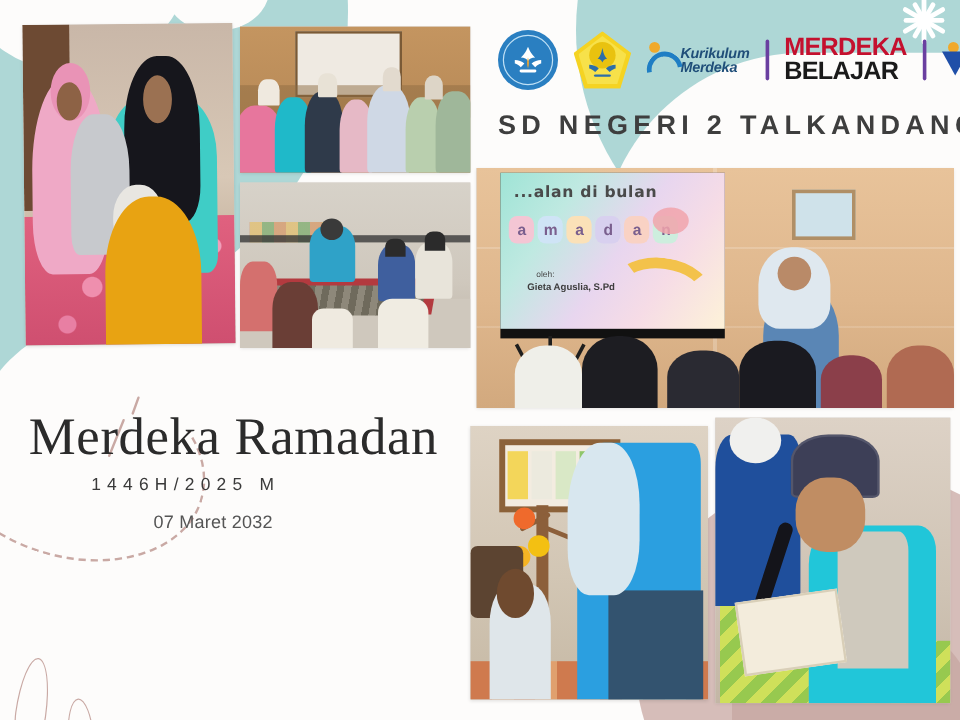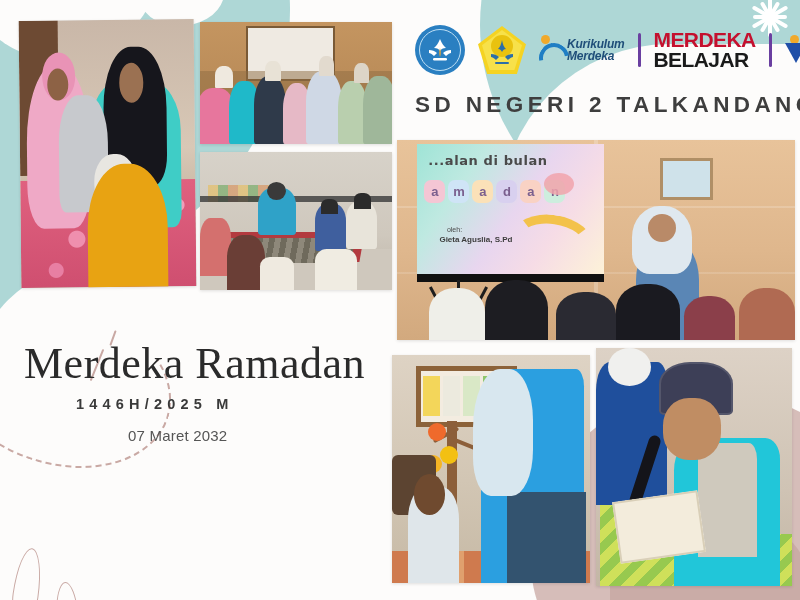--- a/index.html
+++ b/index.html
@@ -143,21 +143,21 @@
   }
 
   
   .title-main{
     position:absolute;left:24px;top:338px;
     font-family:"Liberation Serif", serif;
     font-size:44px;color:#2b2b2b;letter-spacing:.5px;font-weight:400;
   }
   .title-sub{
     position:absolute;left:76px;top:396px;
-    font-size:14.5px;font-weight:700;color:#3a3a3a;letter-spacing:5.2px;
+    font-size:14.5px;font-weight:400;color:#3a3a3a;letter-spacing:5.2px;
   }
   .title-date{
     position:absolute;left:128px;top:427px;
     font-size:15px;color:#555;letter-spacing:.2px;
   }
 
   
   .photo{
     position:absolute;overflow:hidden;background:#d8d2cc;
     box-shadow:0 1px 3px rgba(0,0,0,.12);

